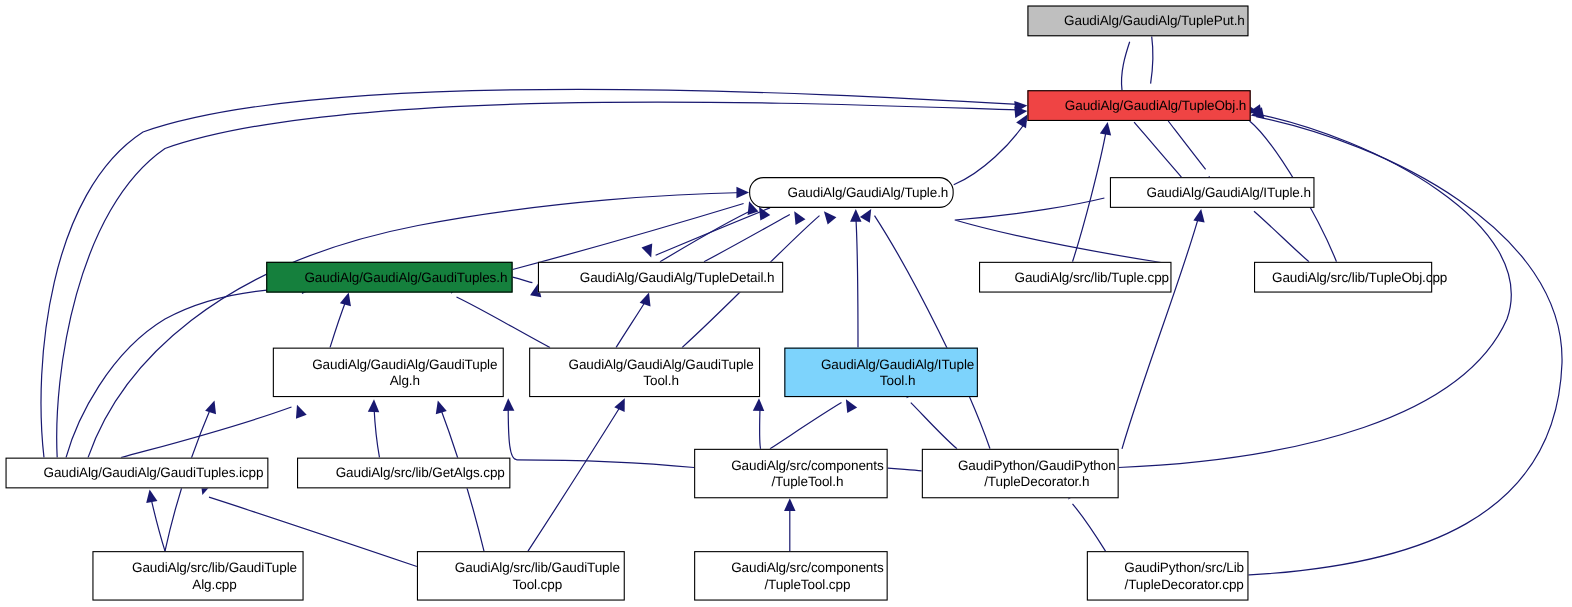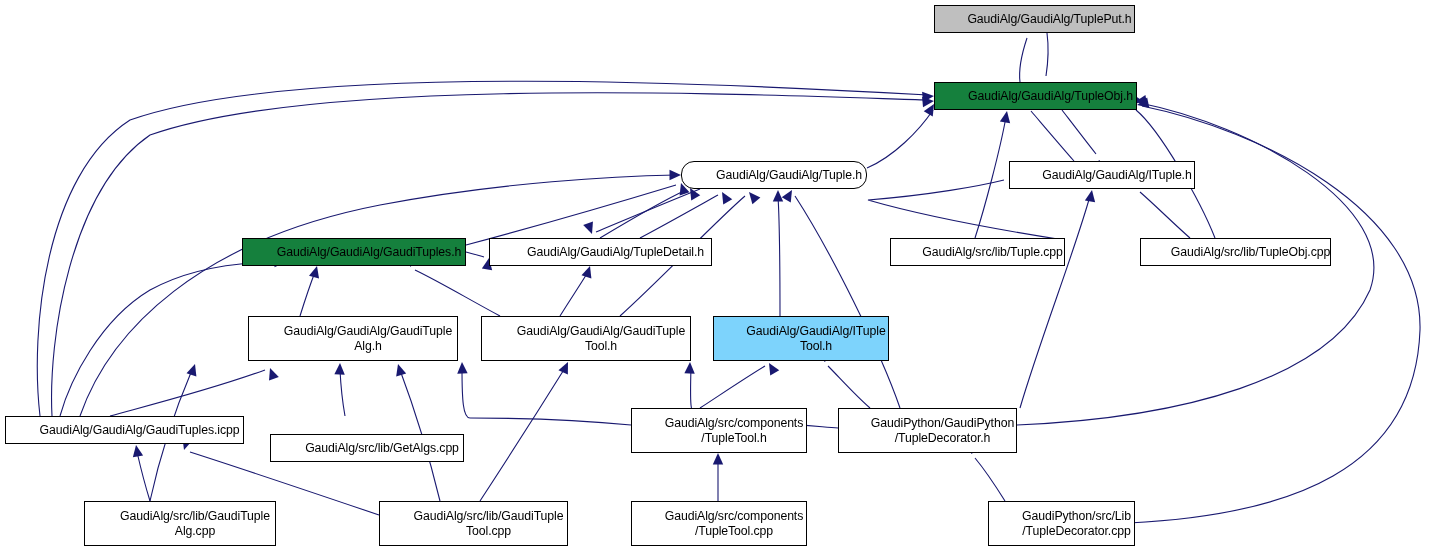--- a/index.html
+++ b/index.html
@@ -132,35 +132,35 @@
       <polygon points="0,0 -5.2,11.5 5.2,11.5" class="arrow-head" fill="#191970" transform="translate(681,175) rotate(90)"></polygon>
       <path d="M 1064,240 C 1000,230 920,215 868,200 C 930,195 980,186 1004,180" class="edge-path" stroke="#191970"></path>
       <polygon points="0,0 -5.2,11.5 5.2,11.5" class="arrow-head" fill="#191970" transform="translate(1009,179) rotate(285)"></polygon>
       <path d="M 1020,408 C 1040,340 1075,250 1090,196" class="edge-path" stroke="#191970"></path>
       <polygon points="0,0 -5.2,11.5 5.2,11.5" class="arrow-head" fill="#191970" transform="translate(1092,190) rotate(10)"></polygon>
       <path d="M 1190,238 C 1175,225 1155,205 1140,192" class="edge-path" stroke="#191970"></path>
       <polygon points="0,0 -5.2,11.5 5.2,11.5" class="arrow-head" fill="#191970" transform="translate(1136,189) rotate(218)"></polygon>
     </svg>
   <div id="nodes-layer">
       <div class="gnode current" style="left: 934px; top: 5px; width: 201px; height: 28px; background: rgb(191, 191, 191); border-color: rgb(0, 0, 0);"><span>GaudiAlg/GaudiAlg/TuplePut.h</span></div>
-      <div class="gnode" style="left: 934px; top: 82px; width: 203px; height: 28px; background: #15803d; border-color: rgb(0, 0, 0);"><span>GaudiAlg/GaudiAlg/TupleObj.h</span></div>
+      <div class="gnode" style="left: 934px; top: 82px; width: 203px; height: 28px; background: #ef4444; border-color: rgb(0, 0, 0);"><span>GaudiAlg/GaudiAlg/TupleObj.h</span></div>
       <div class="gnode" style="left: 681px; top: 161px; width: 186px; height: 28px; background: rgb(255, 255, 255); border-color: rgb(0, 0, 0); border-radius: 13px;"><span>GaudiAlg/GaudiAlg/Tuple.h</span></div>
       <div class="gnode" style="left: 1009px; top: 161px; width: 186px; height: 28px; background: rgb(255, 255, 255); border-color: rgb(0, 0, 0);"><span>GaudiAlg/GaudiAlg/ITuple.h</span></div>
       <div class="gnode" style="left: 242px; top: 238px; width: 224px; height: 28px; background: #15803d; border-color: rgb(0, 0, 0);"><span>GaudiAlg/GaudiAlg/GaudiTuples.h</span></div>
       <div class="gnode" style="left: 489px; top: 238px; width: 223px; height: 28px; background: rgb(255, 255, 255); border-color: rgb(0, 0, 0);"><span>GaudiAlg/GaudiAlg/TupleDetail.h</span></div>
       <div class="gnode" style="left: 890px; top: 238px; width: 175px; height: 28px; background: rgb(255, 255, 255); border-color: rgb(0, 0, 0);"><span>GaudiAlg/src/lib/Tuple.cpp</span></div>
-      <div class="gnode" style="left: 1140px; top: 238px; width: 191px; height: 28px; background: rgb(255, 255, 255); border-color: rgb(0, 0, 0);"><span>GaudiAlg/src/lib/TupleObj.cpp</span></div>
+      <div class="gnode" style="left: 1140px; top: 238px; width: 162px; height: 28px; background: rgb(255, 255, 255); border-color: rgb(0, 0, 0);"><span>GaudiAlg/src/lib/TupleObj.cpp</span></div>
       <div class="gnode" style="left: 248px; top: 316px; width: 210px; height: 45px; background: rgb(255, 255, 255); border-color: rgb(0, 0, 0);"><span>GaudiAlg/GaudiAlg/GaudiTuple
 Alg.h</span></div>
       <div class="gnode" style="left: 481px; top: 316px; width: 210px; height: 45px; background: rgb(255, 255, 255); border-color: rgb(0, 0, 0);"><span>GaudiAlg/GaudiAlg/GaudiTuple
 Tool.h</span></div>
       <div class="gnode" style="left: 713px; top: 316px; width: 176px; height: 45px; background: #7dd3fc; border-color: rgb(0, 0, 0);"><span>GaudiAlg/GaudiAlg/ITuple
 Tool.h</span></div>
       <div class="gnode" style="left: 5px; top: 416px; width: 239px; height: 28px; background: rgb(255, 255, 255); border-color: rgb(0, 0, 0);"><span>GaudiAlg/GaudiAlg/GaudiTuples.icpp</span></div>
-      <div class="gnode" style="left: 270px; top: 416px; width: 194px; height: 28px; background: rgb(255, 255, 255); border-color: rgb(0, 0, 0); margin-top: 18px;"><span>GaudiAlg/src/lib/GetAlgs.cpp</span></div>
+      <div class="gnode" style="left: 270px; top: 416px; width: 194px; height: 28px; background: rgb(255, 255, 255); border-color: rgb(0, 0, 0);"><span>GaudiAlg/src/lib/GetAlgs.cpp</span></div>
       <div class="gnode" style="left: 631px; top: 408px; width: 176px; height: 45px; background: rgb(255, 255, 255); border-color: rgb(0, 0, 0);"><span>GaudiAlg/src/components
 /TupleTool.h</span></div>
       <div class="gnode" style="left: 838px; top: 408px; width: 179px; height: 45px; background: rgb(255, 255, 255); border-color: rgb(0, 0, 0);"><span>GaudiPython/GaudiPython
 /TupleDecorator.h</span></div>
       <div class="gnode" style="left: 84px; top: 501px; width: 192px; height: 45px; background: rgb(255, 255, 255); border-color: rgb(0, 0, 0);"><span>GaudiAlg/src/lib/GaudiTuple
 Alg.cpp</span></div>
       <div class="gnode" style="left: 379px; top: 501px; width: 189px; height: 45px; background: rgb(255, 255, 255); border-color: rgb(0, 0, 0);"><span>GaudiAlg/src/lib/GaudiTuple
 Tool.cpp</span></div>
       <div class="gnode" style="left: 631px; top: 501px; width: 176px; height: 45px; background: rgb(255, 255, 255); border-color: rgb(0, 0, 0);"><span>GaudiAlg/src/components
 /TupleTool.cpp</span></div>

